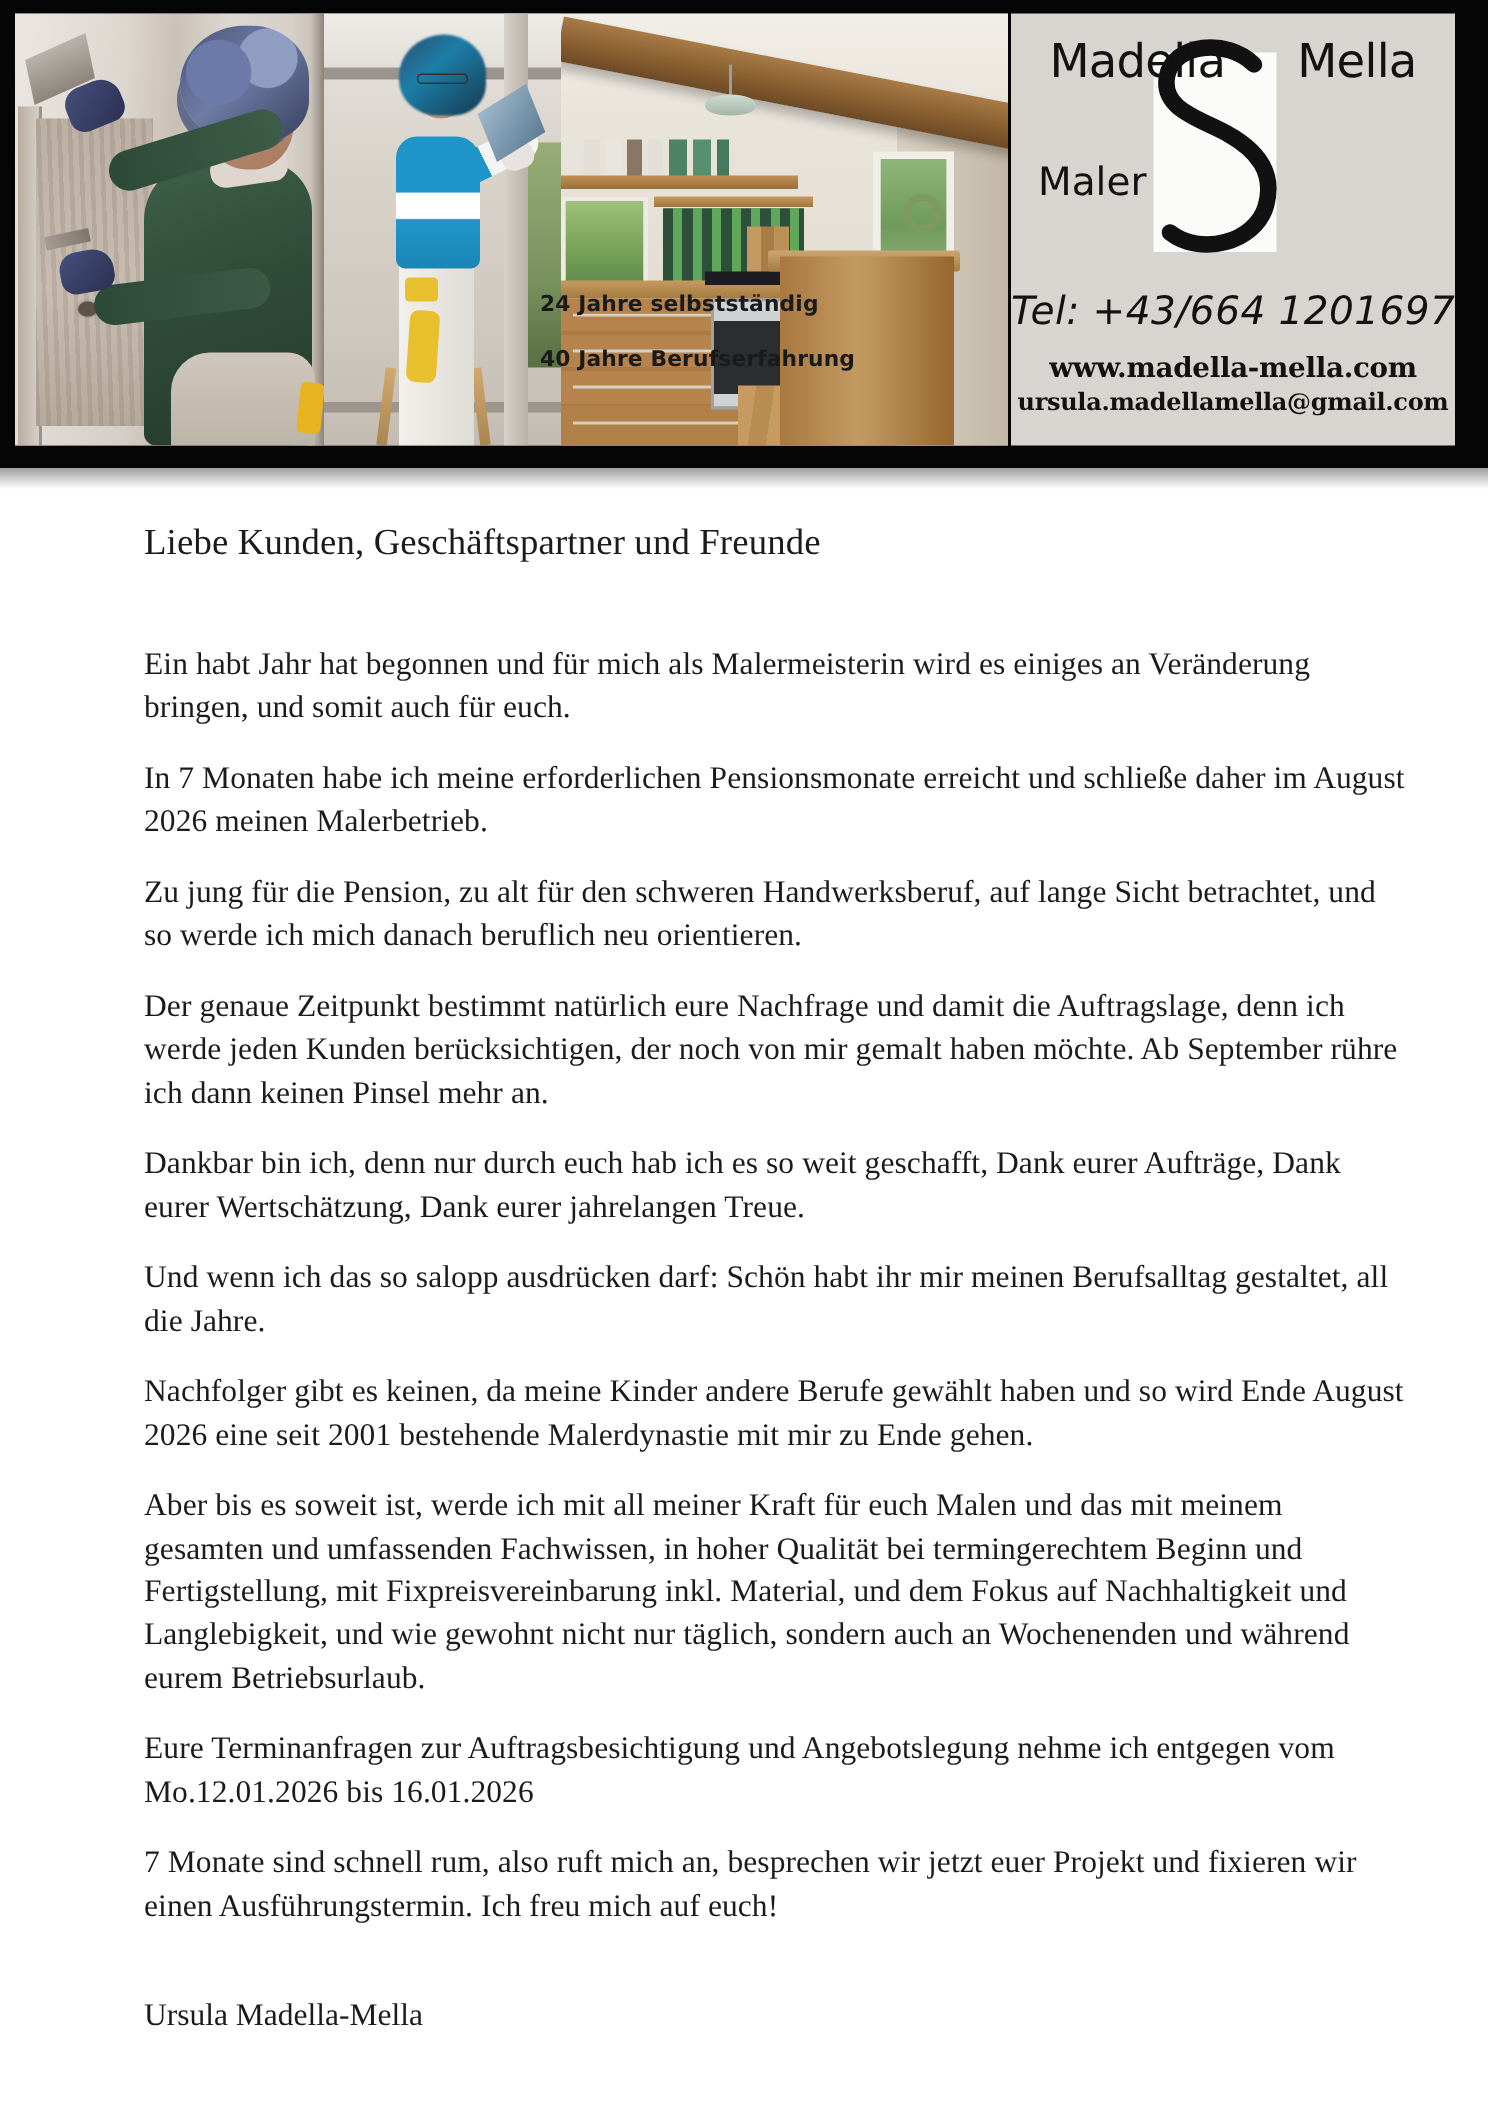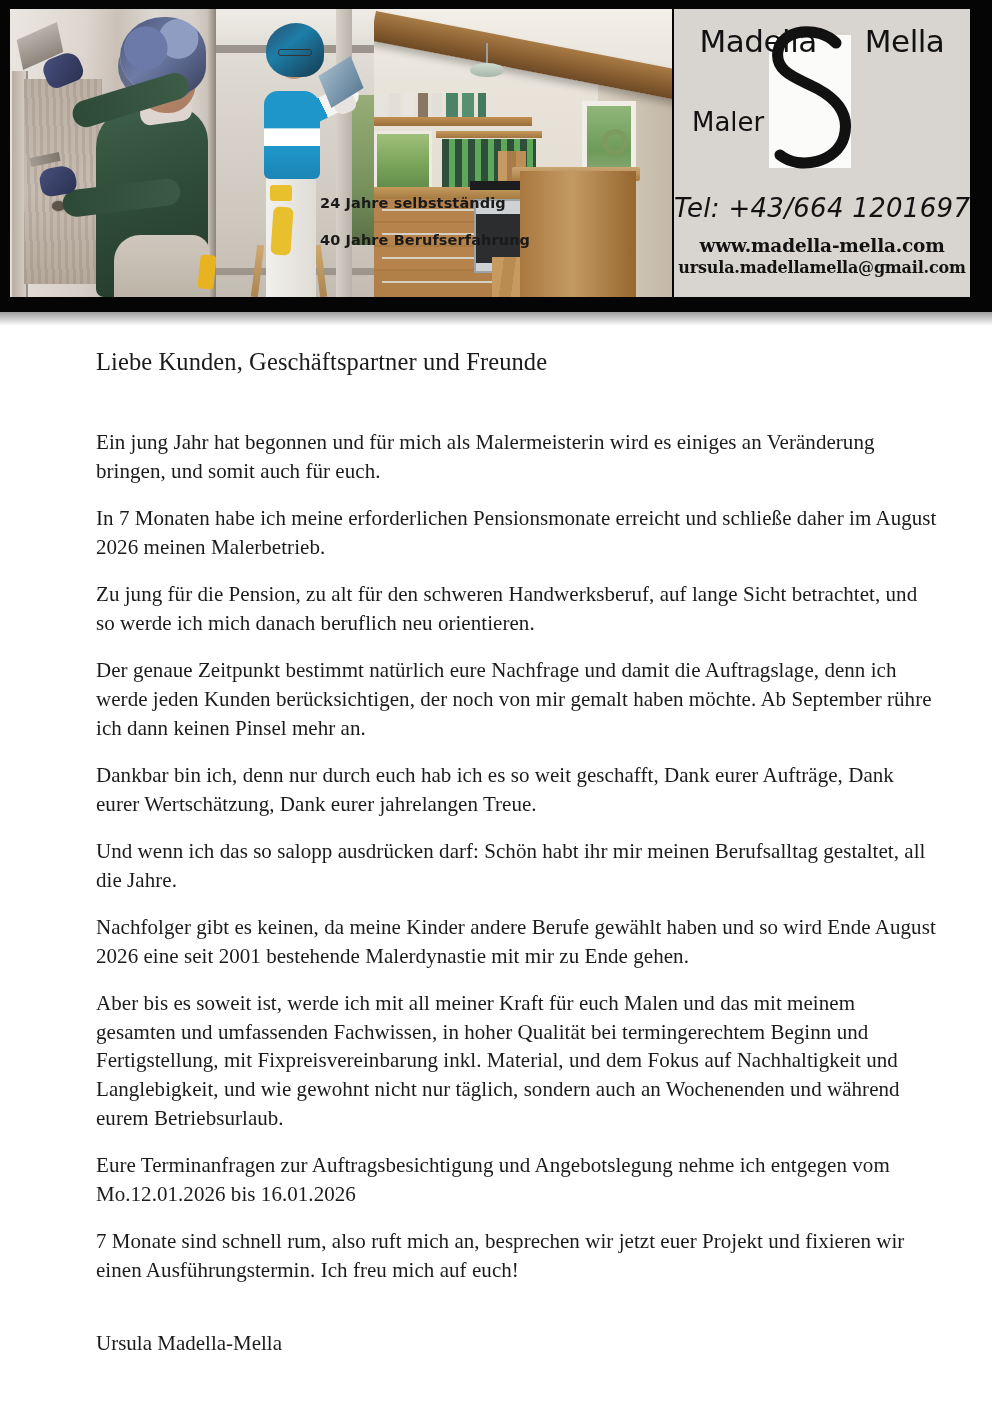--- a/index.html
+++ b/index.html
@@ -349,21 +349,21 @@
     top: 186px;
     width: 360px;
     z-index: 5;
     font-family: "DejaVu Sans", "Liberation Sans", sans-serif;
     font-weight: 700;
     font-size: 14.5px;
     color: #1a1a1a;
     letter-spacing: 0.1px;
     pointer-events: none;
   }
-  .overlay-lines .ov { margin-bottom: 21px; white-space: nowrap; }
+  .overlay-lines .ov { margin-bottom: 21px; white-space: nowrap; margin-left: 40px; }
   .overlay-lines .ov:last-child { margin-bottom: 0; }
 
   
   .logo-panel {
     width: 296px;
     height: 288px;
     margin-left: 2px;
     background: #d8d4cf;
     position: relative;
     flex: 0 0 auto;
@@ -550,21 +550,21 @@
       <div class="mail">ursula.madellamella@gmail.com</div>
     </div>
   </div>
 </div>
 <div class="banner-shadow"></div>
 
 <div class="letter">
   <h1 class="letter-title">Liebe Kunden, Geschäftspartner und Freunde</h1>
 
   <div class="letter-body">
-    <p>Ein jung Jahr hat begonnen und für mich als Malermeisterin wird es einiges an Veränderung bringen, und somit auch für euch.</p>
+    <p>Ein habt Jahr hat begonnen und für mich als Malermeisterin wird es einiges an Veränderung bringen, und somit auch für euch.</p>
     <p>In 7 Monaten habe ich meine erforderlichen Pensionsmonate erreicht und schließe daher im August 2026 meinen Malerbetrieb.</p>
     <p>Zu jung für die Pension, zu alt für den schweren Handwerksberuf, auf lange Sicht betrachtet, und so werde ich mich danach beruflich neu orientieren.</p>
     <p>Der genaue Zeitpunkt bestimmt natürlich eure Nachfrage und damit die Auftragslage, denn ich werde jeden Kunden berücksichtigen, der noch von mir gemalt haben möchte. Ab September rühre ich dann keinen Pinsel mehr an.</p>
     <p>Dankbar bin ich, denn nur durch euch hab ich es so weit geschafft, Dank eurer Aufträge, Dank eurer Wertschätzung, Dank eurer jahrelangen Treue.</p>
     <p>Und wenn ich das so salopp ausdrücken darf: Schön habt ihr mir meinen Berufsalltag gestaltet, all die Jahre.</p>
     <p>Nachfolger gibt es keinen, da meine Kinder andere Berufe gewählt haben und so wird Ende August 2026 eine seit 2001 bestehende Malerdynastie mit mir zu Ende gehen.</p>
     <p>Aber bis es soweit ist, werde ich mit all meiner Kraft für euch Malen und das mit meinem gesamten und umfassenden Fachwissen, in hoher Qualität bei termingerechtem Beginn und Fertigstellung, mit Fixpreisvereinbarung inkl. Material, und dem Fokus auf Nachhaltigkeit und Langlebigkeit, und wie gewohnt nicht nur täglich, sondern auch an Wochenenden und während eurem Betriebsurlaub.</p>
     <p>Eure Terminanfragen zur Auftragsbesichtigung und Angebotslegung nehme ich entgegen vom Mo.12.01.2026 bis 16.01.2026</p>
     <p>7 Monate sind schnell rum, also ruft mich an, besprechen wir jetzt euer Projekt und fixieren wir einen Ausführungstermin. Ich freu mich auf euch!</p>
   </div>

